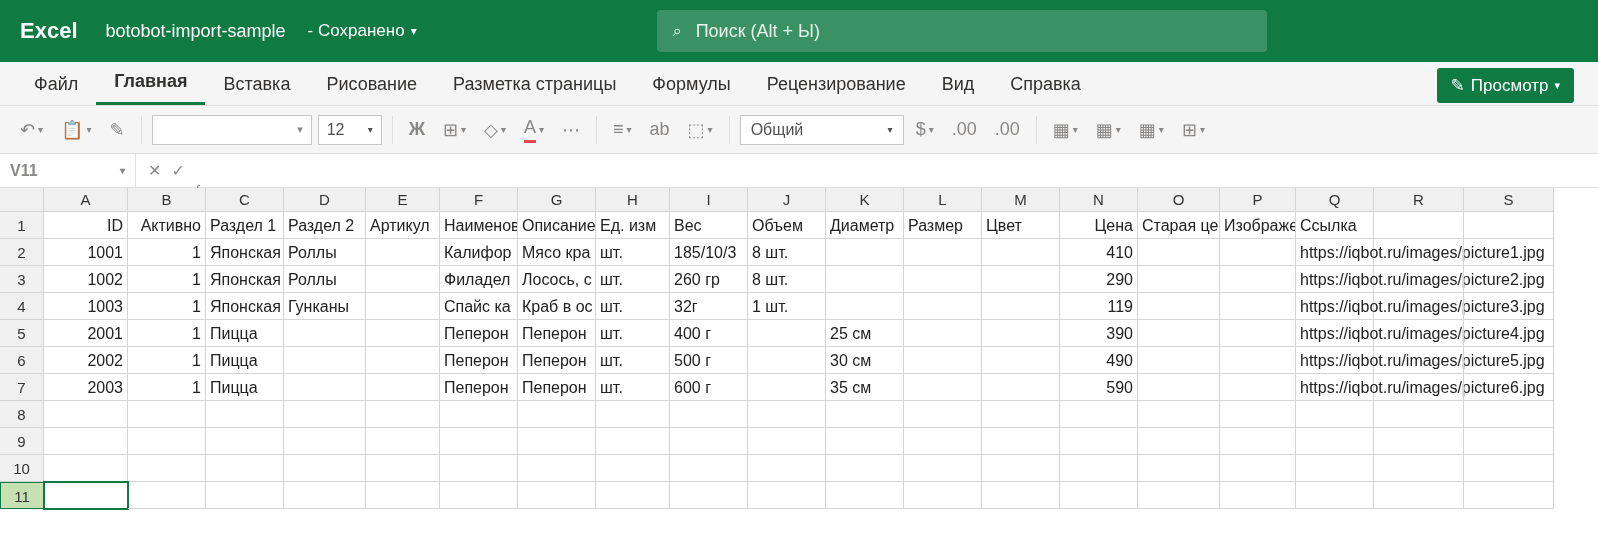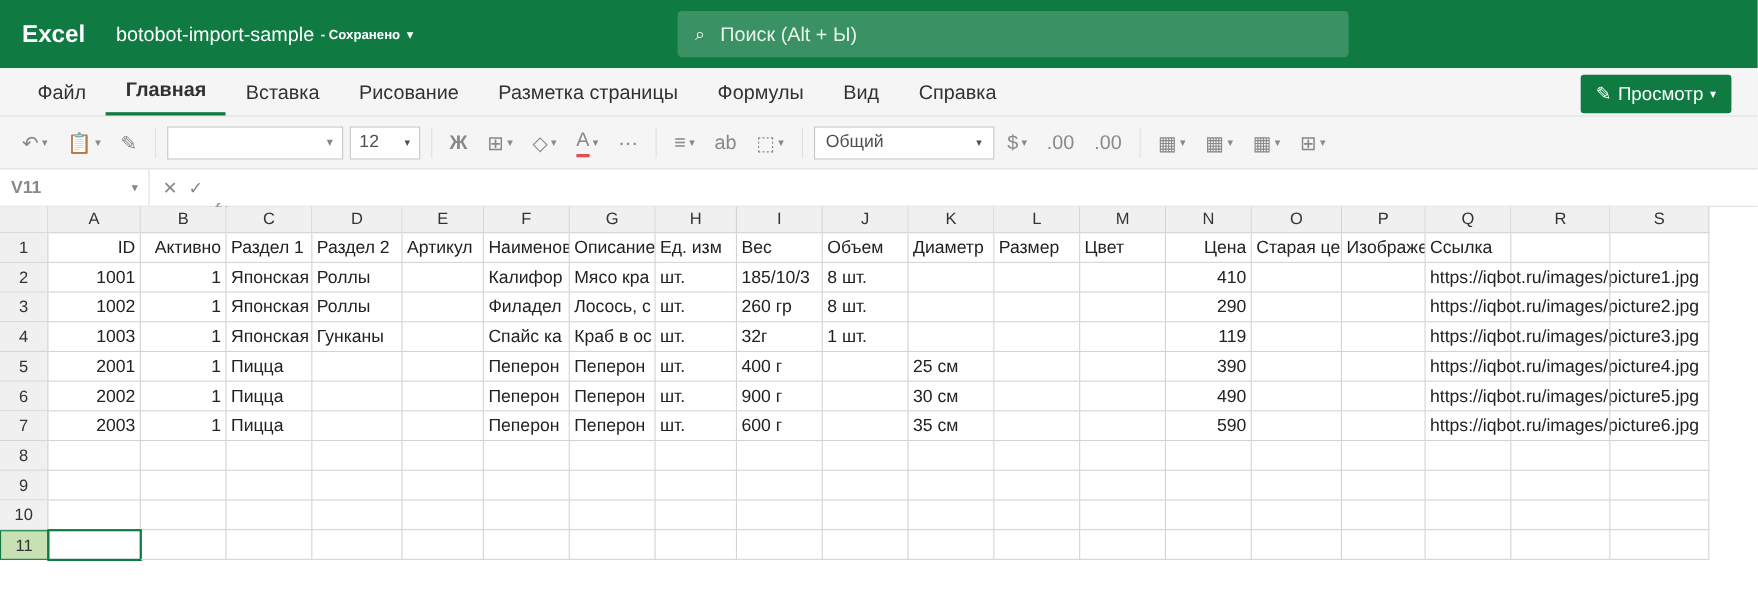--- a/index.html
+++ b/index.html
@@ -1,21 +1,21 @@
 <!DOCTYPE html>
 <html><head>
 <meta charset="utf-8">
 <style>
 * { box-sizing: border-box; margin: 0; padding: 0; font-family: 'Segoe UI', Arial, sans-serif; }
 body { width: 1598px; height: 550px; overflow: hidden; background: #fff; }
 
 .titlebar { background: #0f7b42; height: 62px; display: flex; align-items: center; padding: 0 20px; color: #fff; }
 .app-name { font-size: 22px; font-weight: 600; margin-right: 28px; }
 .doc-name { font-size: 18px; font-weight: 300; }
-.saved { font-size: 12px; font-weight: 700; margin-left: 6px; }
+.saved { font-size: 17px; font-weight: 400; margin-left: 22px; }
 .chev { margin-left: 6px; font-size: 12px; }
 .searchbox { margin-left: 240px; background: rgba(255,255,255,0.18); border-radius: 4px; height: 42px; width: 610px; display: flex; align-items: center; padding: 0 16px; }
 .searchbox .sicon { font-size: 16px; margin-right: 14px; color: #fff; opacity: .9; }
 .searchbox .splh { color: #e8f3ec; font-size: 18px; }
 
 .ribbon-tabs { background: #f5f5f5; height: 44px; display: flex; align-items: flex-end; padding: 0 16px; border-bottom: 1px solid #e0e0e0; position: relative; }
 .rtab { padding: 10px 18px; font-size: 18px; color: #323130; cursor: pointer; }
 .rtab.active { font-weight: 600; border-bottom: 3px solid #0f7b42; }
 .preview-btn { position: absolute; right: 24px; top: 6px; background: #0f7b42; color: #fff; padding: 7px 14px; border-radius: 3px; font-size: 17px; display: flex; align-items: center; gap: 6px; }
 
@@ -61,20 +61,21 @@
   </div>
 </div>
 
 <div class="ribbon-tabs">
   <div class="rtab">Файл</div>
     <div class="rtab active">Главная</div>
     <div class="rtab">Вставка</div>
     <div class="rtab">Рисование</div>
     <div class="rtab">Разметка страницы</div>
     <div class="rtab">Формулы</div>
+    <div class="rtab">Рецензирование</div>
     <div class="rtab">Вид</div>
     <div class="rtab">Справка</div>
     <div class="preview-btn">
     <span>✎</span>
     <span>Просмотр</span>
     <span style="font-size:11px">▾</span>
   </div>
 </div>
 
 <div class="toolbar">
@@ -263,21 +264,21 @@
     <div class="row">
       <div class="rh">6</div>
       <div class="cell cA r">2002</div>
       <div class="cell cB r">1</div>
       <div class="cell cC">Пицца</div>
       <div class="cell cD"></div>
       <div class="cell cE"></div>
       <div class="cell cF">Пеперон</div>
       <div class="cell cG">Пеперон</div>
       <div class="cell cH">шт.</div>
-      <div class="cell cI">900 г</div>
+      <div class="cell cI">500 г</div>
       <div class="cell cJ"></div>
       <div class="cell cK">30 см</div>
       <div class="cell cL"></div>
       <div class="cell cM"></div>
       <div class="cell cN r">490</div>
       <div class="cell cO"></div>
       <div class="cell cP"></div>
       <div class="cell cQ" style="overflow: visible;">https://iqbot.ru/images/picture5.jpg</div>
       <div class="cell cR"></div>
       <div class="cell cS"></div>

